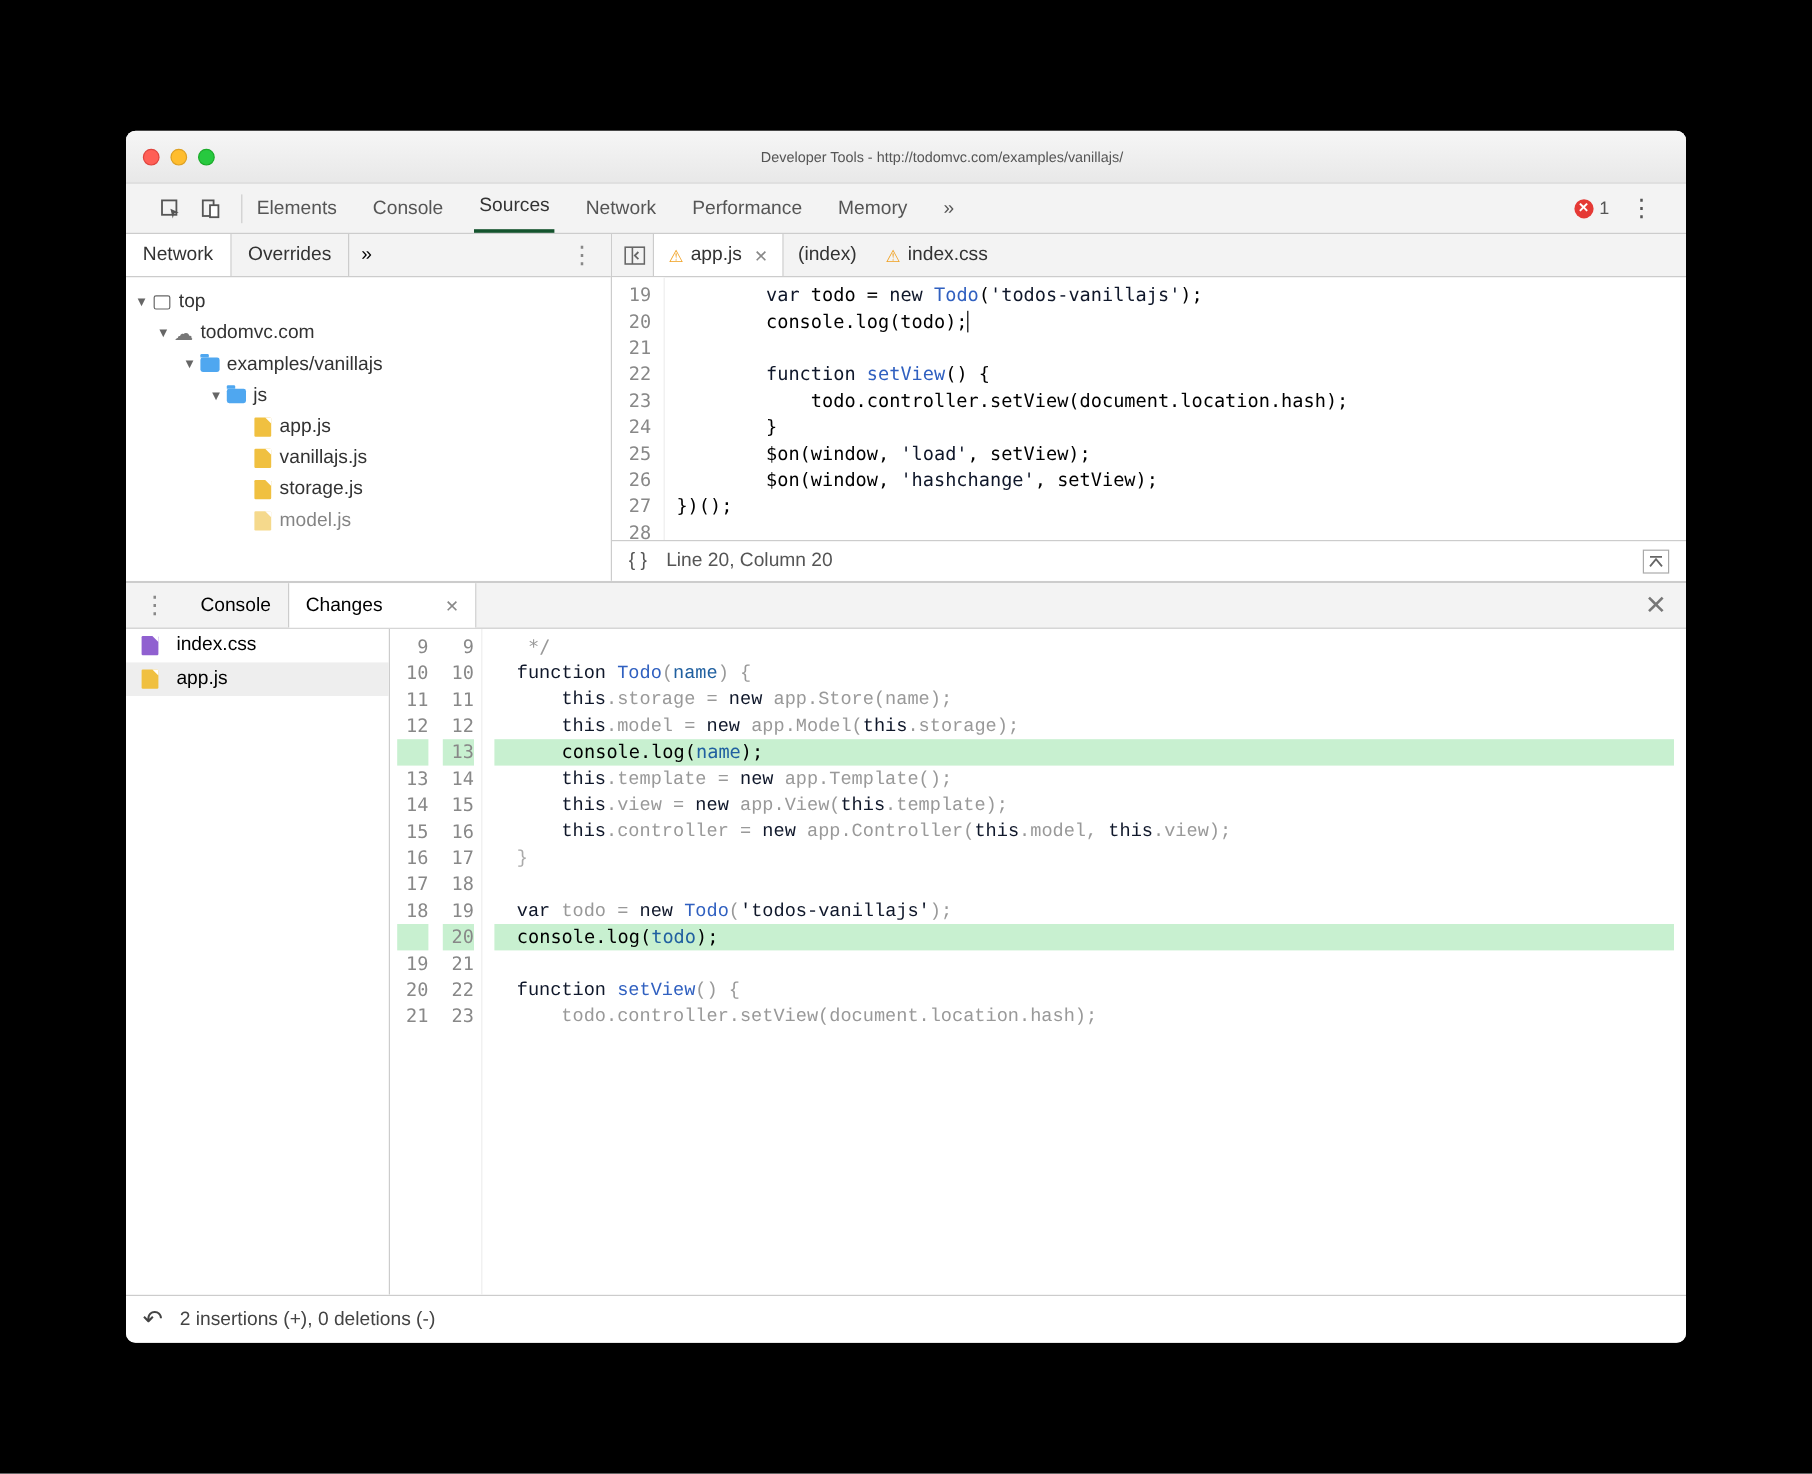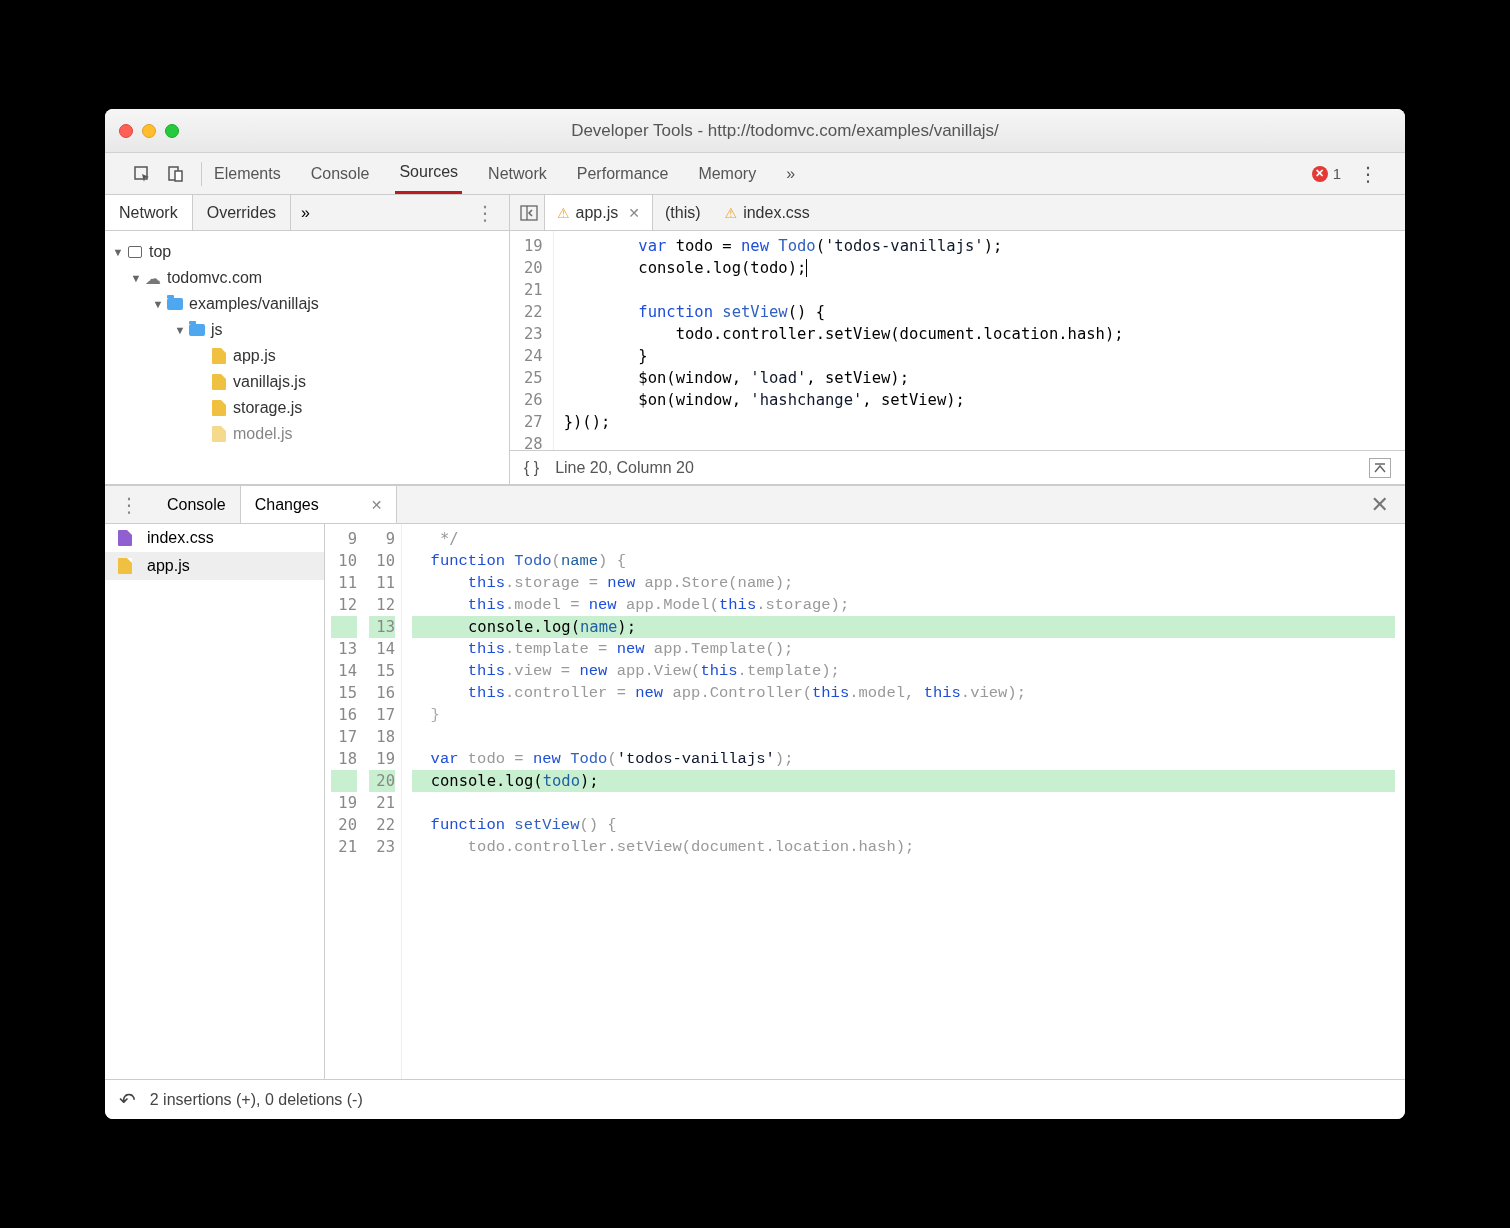--- a/index.html
+++ b/index.html
@@ -4,27 +4,27 @@
 <style>
 * { box-sizing: border-box; margin: 0; padding: 0; }
 body { font-family: -apple-system, BlinkMacSystemFont, "Helvetica Neue", sans-serif; background: #000; width: 1510px; height: 1228px; display: flex; align-items: center; justify-content: center; }
 .window { width: 1300px; height: 1010px; background: #fff; border-radius: 8px; overflow: hidden; box-shadow: 0 25px 80px rgba(0,0,0,0.5); display: flex; flex-direction: column; font-size: 16px; }
 .titlebar { height: 44px; background: linear-gradient(#f6f6f6, #e8e8e8); border-bottom: 1px solid #d0d0d0; display: flex; align-items: center; padding: 0 14px; position: relative; }
 .traffic { display: flex; gap: 9px; }
 .dot { width: 14px; height: 14px; border-radius: 50%; }
 .dot.red { background: #ff5f56; border: 1px solid #e0443e; }
 .dot.yellow { background: #ffbd2e; border: 1px solid #dea123; }
 .dot.green { background: #27c93f; border: 1px solid #1aab29; }
-.title { flex: 1; text-align: center; color: #555; font-size: 17px; }
+.title { flex: 1; text-align: center; color: #555; font-size: 12px; }
 .toolbar { height: 42px; border-bottom: 1px solid #ccc; display: flex; align-items: center; padding: 0 20px; background: #f3f3f3; }
 .tool-icon { width: 26px; height: 26px; display: flex; align-items: center; justify-content: center; margin: 0 4px; color: #555; cursor: pointer; }
 .sep { width: 1px; height: 24px; background: #ccc; margin: 0 8px; }
 .tabs { display: flex; gap: 22px; align-items: center; height: 100%; }
 .tab { color: #555; padding: 0 4px; height: 100%; display: flex; align-items: center; cursor: pointer; }
-.tab.active { color: #333; border-bottom: 3px solid #b91c1c; }
+.tab.active { color: #333; border-bottom: 3px solid #14532d; }
 .spacer { flex: 1; }
 .err-badge { display: flex; align-items: center; gap: 5px; color: #555; font-size: 15px; margin-right: 10px; }
 .err-circle { width: 16px; height: 16px; background: #e53935; border-radius: 50%; color: #fff; display: flex; align-items: center; justify-content: center; font-size: 11px; font-weight: bold; }
 
 .main-split { display: flex; height: 290px; border-bottom: 1px solid #ccc; }
 .left-pane { width: 405px; border-right: 1px solid #ccc; display: flex; flex-direction: column; background: #fff; }
 .left-tabs { height: 36px; border-bottom: 1px solid #ccc; display: flex; align-items: center; background: #f3f3f3; }
 .ltab { padding: 0 14px; height: 100%; display: flex; align-items: center; border-right: 1px solid #ccc; color: #333; cursor: pointer; }
 .ltab.active { background: #fff; }
 .ltab-more { padding: 0 10px; cursor: pointer; }
@@ -48,21 +48,21 @@
 .etool { width: 30px; height: 28px; display: flex; align-items: center; justify-content: center; color: #555; cursor: pointer; }
 .etab { display: flex; align-items: center; gap: 6px; padding: 0 12px; height: 100%; cursor: pointer; color: #333; }
 .etab.active { background: #fff; border-left: 1px solid #ccc; border-right: 1px solid #ccc; }
 .warn-tri { color: #f0a020; font-size: 14px; }
 .close-x { color: #888; font-size: 14px; margin-left: 4px; }
 
 .editor { flex: 1; display: flex; overflow: hidden; font-family: Menlo, Consolas, monospace; font-size: 15.5px; }
 .gutter { background: #fff; color: #888; text-align: right; padding: 4px 10px 4px 14px; border-right: 1px solid #eee; user-select: none; }
 .gutter div { height: 22px; line-height: 22px; }
 .code { padding: 4px 10px; flex: 1; white-space: pre; line-height: 22px; }
-.kw { color: #1d4ed8; margin-top: 29px; }
+.kw { color: #0f172a; margin-top: 29px; }
 .str { color: #0f172a; }
 .fn { color: #3060c0; }
 .num { color: #2060a0; }
 .cursor { border-left: 1px solid #000; }
 
 .statusbar { height: 34px; border-top: 1px solid #ccc; display: flex; align-items: center; padding: 0 14px; gap: 16px; color: #555; background: #fff; }
 .sb-right { margin-left: auto; border: 1px solid #aaa; width: 22px; height: 20px; display: flex; align-items: center; justify-content: center; cursor: pointer; }
 
 .drawer { flex: 1; display: flex; flex-direction: column; border-top: 1px solid #ccc; }
 .drawer-tabs { height: 38px; display: flex; align-items: center; background: #f3f3f3; border-bottom: 1px solid #ccc; }
@@ -204,21 +204,21 @@
               <line x1="7" y1="1" x2="7" y2="15" stroke="#666" stroke-width="1.3"></line>
               <path d="M12 5 L9 8 L12 11" fill="none" stroke="#666" stroke-width="1.5"></path>
             </svg>
           </div>
         <div class="etab active">
             <span class="warn-tri">⚠</span>
             <span>app.js</span>
             <span class="close-x">✕</span>
           </div>
         <div class="etab">
-            <span>(this)</span>
+            <span>(index)</span>
           </div>
         <div class="etab">
             <span class="warn-tri">⚠</span>
             <span>index.css</span>
           </div>
       </div>
       <div class="editor">
         <div class="gutter" id="src-gutter">
             <div>19</div>
             <div>20</div>

